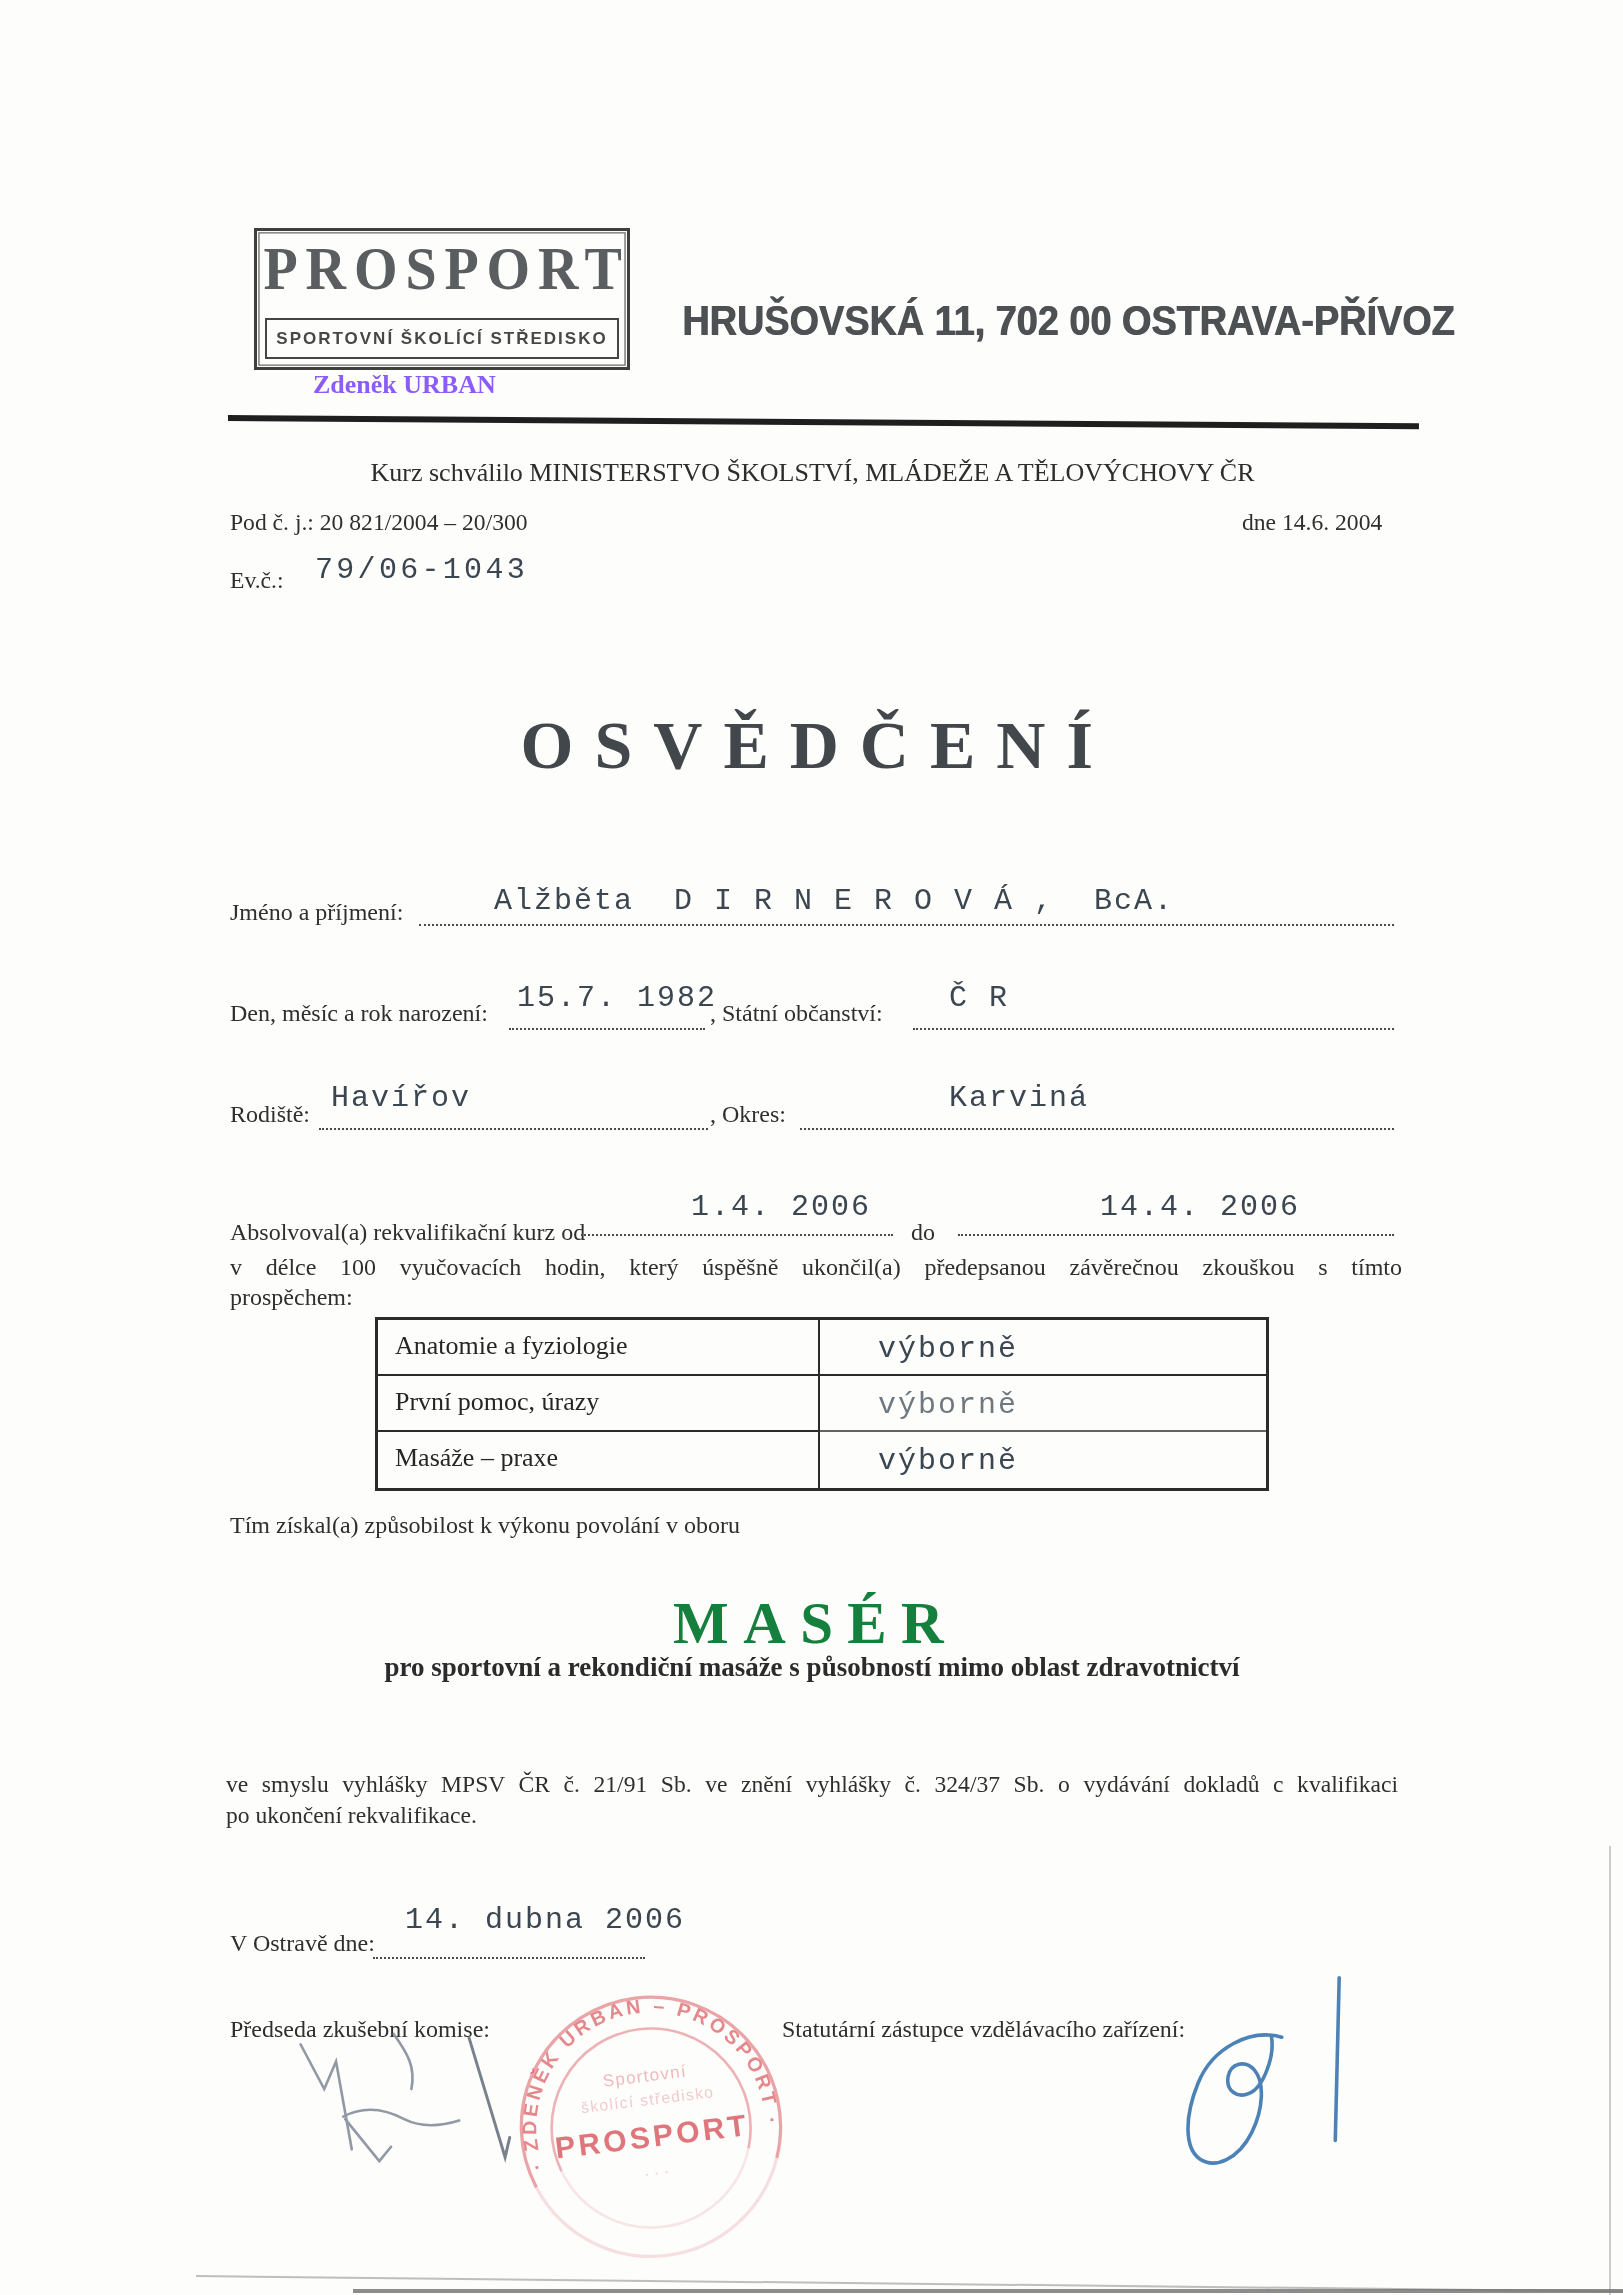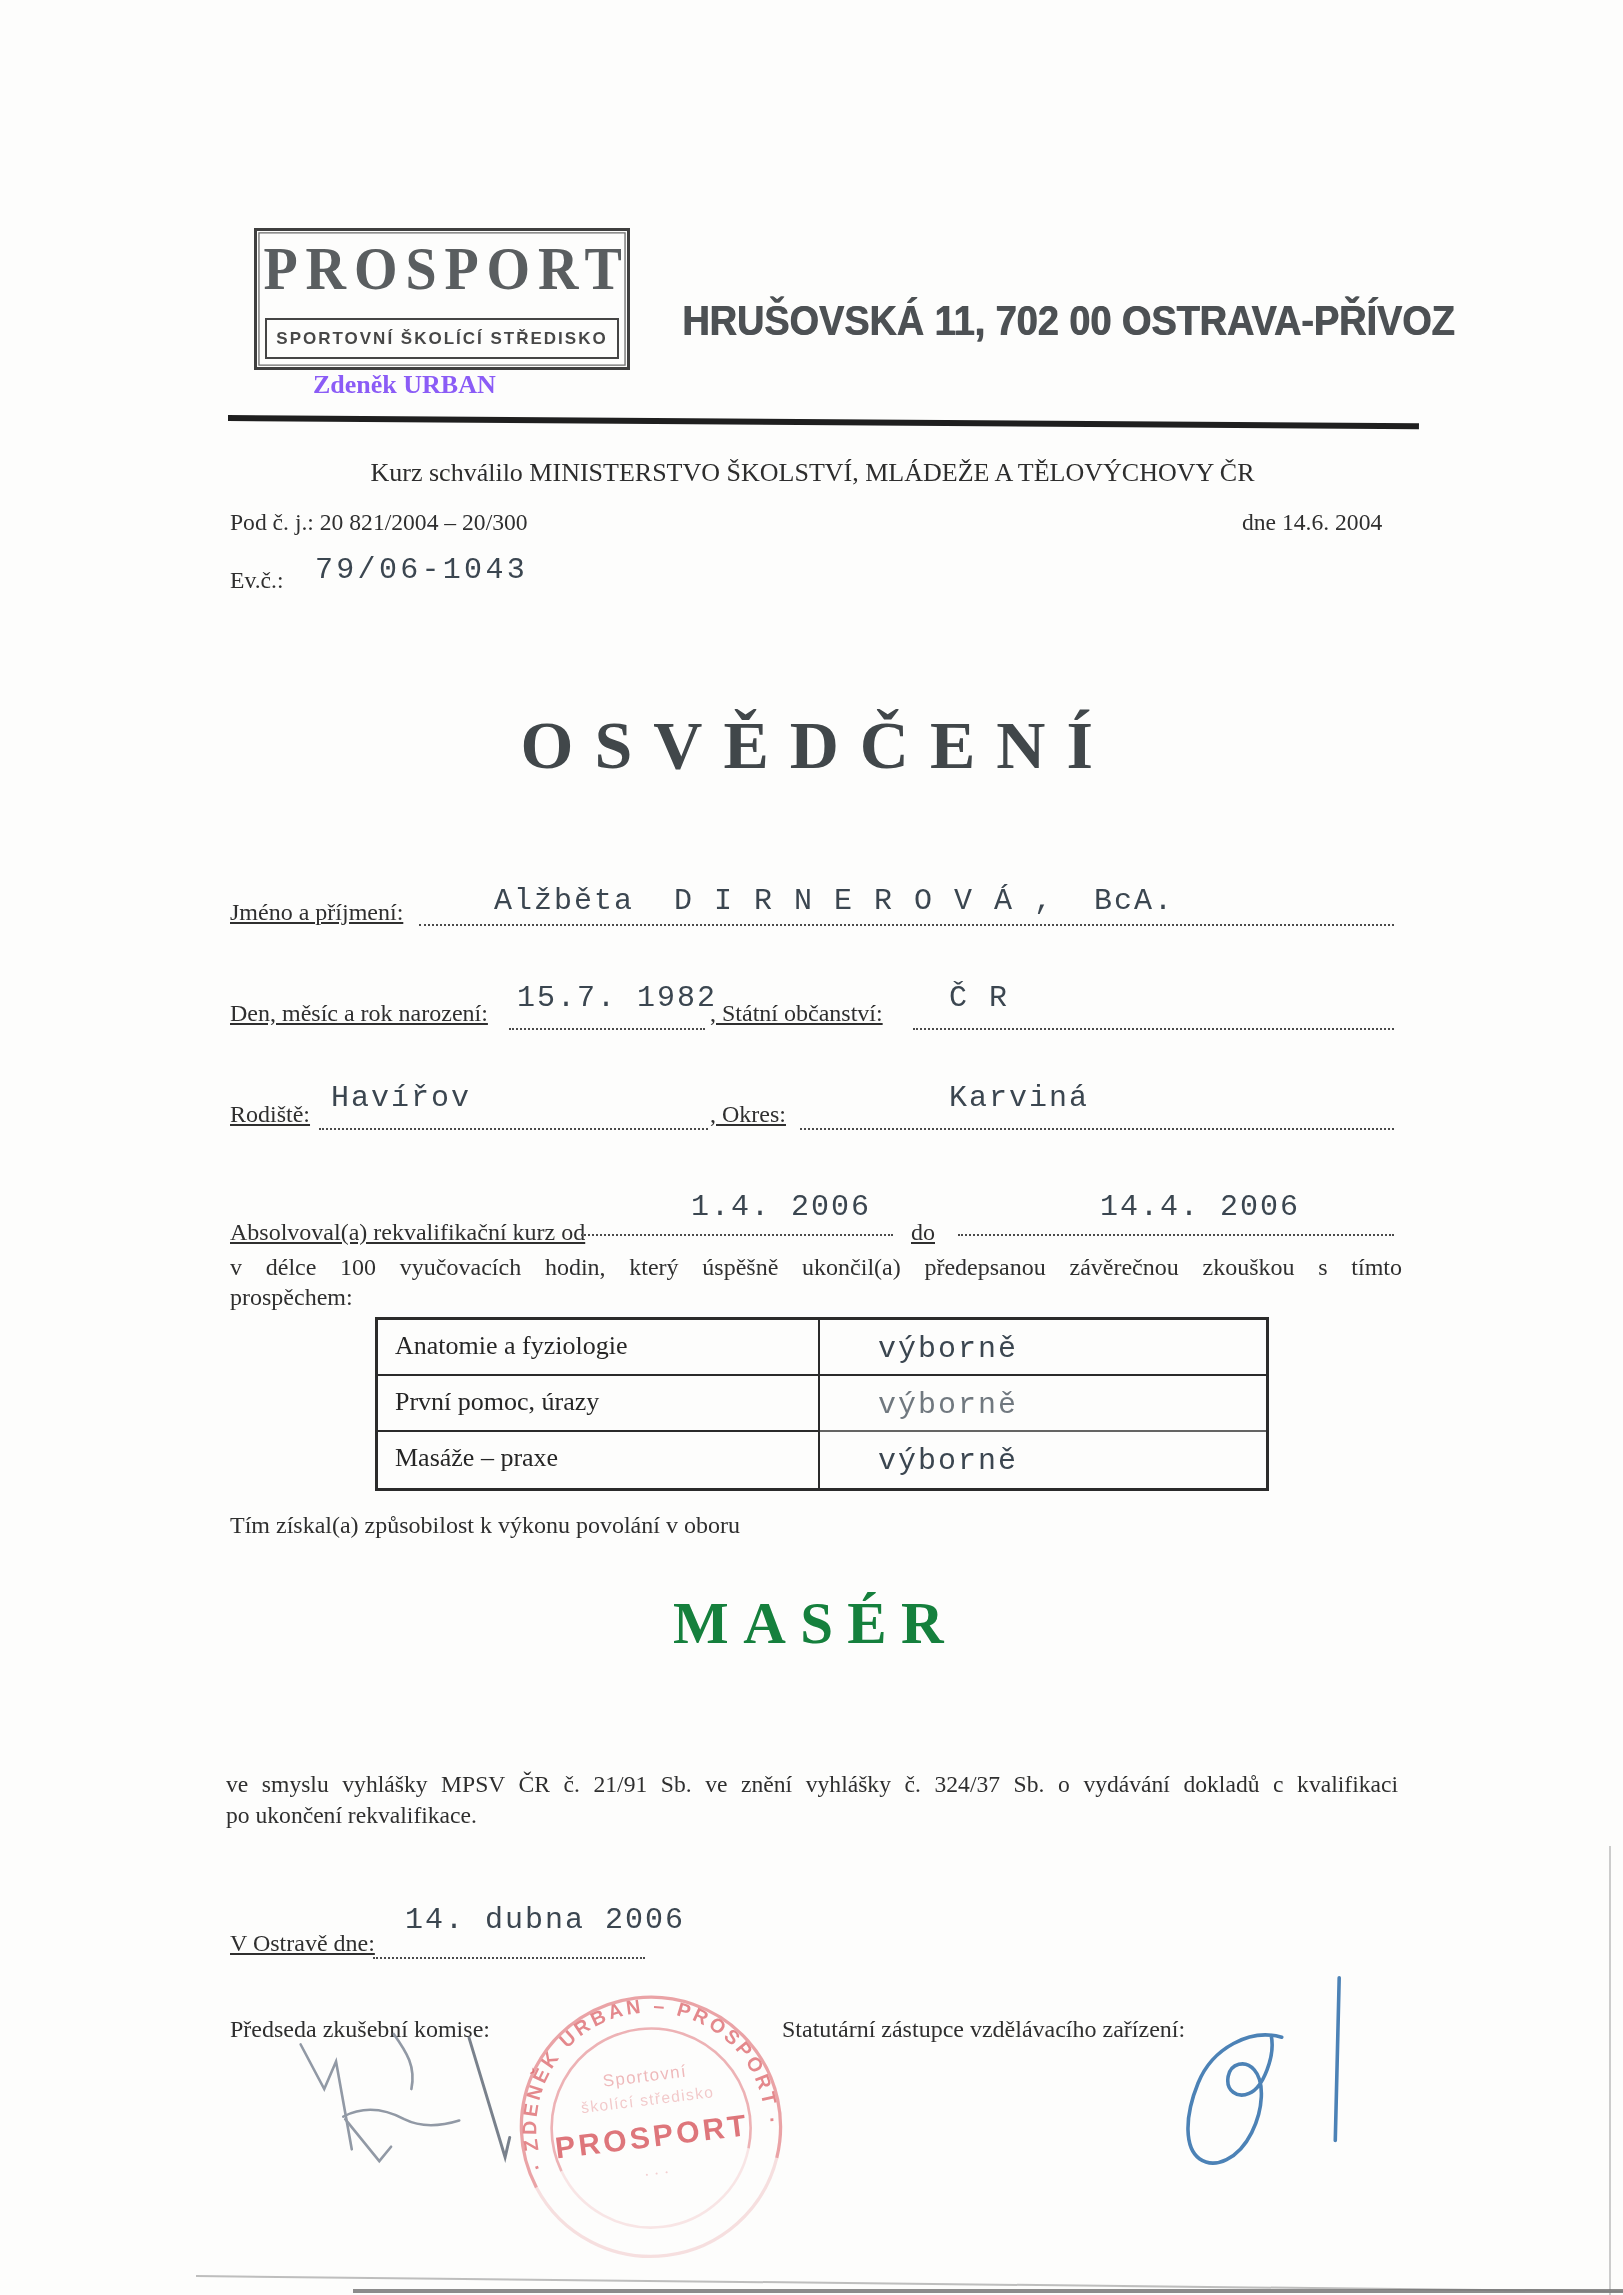--- a/index.html
+++ b/index.html
@@ -1,21 +1,21 @@
 <!DOCTYPE html>
 <html style="font-size:10.5px"><head>
 <meta charset="utf-8">
 <style>
   html,body{margin:0;padding:0;background:#e8e8e8;}
   .page{
     position:relative;width:1623px;height:2295px;background:#fdfdfc;overflow:hidden;
     font-family:"Liberation Serif","DejaVu Serif",serif;color:#2f2f2f;
   }
   .abs{position:absolute;}
-  .lbl{font-size:24px;color:#2f2f2f;white-space:pre;text-decoration:underline;}
+  .lbl{font-size:24px;color:#2f2f2f;white-space:pre;}
   .typed{font-family:"Liberation Mono","DejaVu Sans Mono",monospace;font-size:30px;
          color:#3b4650;letter-spacing:2px;white-space:pre;}
   .dots{border-bottom:2.6px dotted #4a4a4a;height:0;}
 
   
   .logo-box{left:254px;top:228px;width:370px;height:136px;border:3.3px solid #3f3f3f;
             box-shadow:inset 0 0 0 1.3px #fdfdfc, inset 0 0 0 2.6px #6a6a6a;}
   .logo-brand{left:0;top:2.6px;width:100%;text-align:center;font-weight:bold;font-size:56px;
               letter-spacing:7.9px;color:#5a5e60;transform:scaleY(1.08);transform-origin:top;
               text-indent:6.5px;}
@@ -127,20 +127,21 @@
     <div class="cell grade rowline"><span class="typed" style="position:static">výborně</span></div>
     <div class="cell subj rowline">První pomoc, úrazy</div>
     <div class="cell grade rowline" style="opacity:.72"><span class="typed" style="position:static">výborně</span></div>
     <div class="cell subj">Masáže – praxe</div>
     <div class="cell grade"><span class="typed" style="position:static">výborně</span></div>
   </div>
 
   <div class="abs qual">Tím získal(a) způsobilost k výkonu povolání v oboru</div>
 
   <div class="abs profession">MASÉR</div>
+  <div class="abs scope">pro sportovní a rekondiční masáže s působností mimo oblast zdravotnictví</div>
 
   <div class="abs legal1">ve smyslu  vyhlášky MPSV ČR č. 21/91 Sb. ve znění vyhlášky č. 324/37 Sb. o vydávání dokladů c kvalifikaci</div>
   <div class="abs legal2">po ukončení rekvalifikace.</div>
 
   <div class="abs lbl" style="left:230px;top:1930px">V Ostravě dne:</div>
   <div class="abs dots" style="left:373px;top:1957px;width:272px"></div>
   <div class="abs typed" style="left:405px;top:1903px">14. dubna 2006</div>
 
   <div class="abs siglbl-left">Předseda zkušební komise:</div>
   <div class="abs siglbl-right">Statutární zástupce vzdělávacího zařízení:</div>

